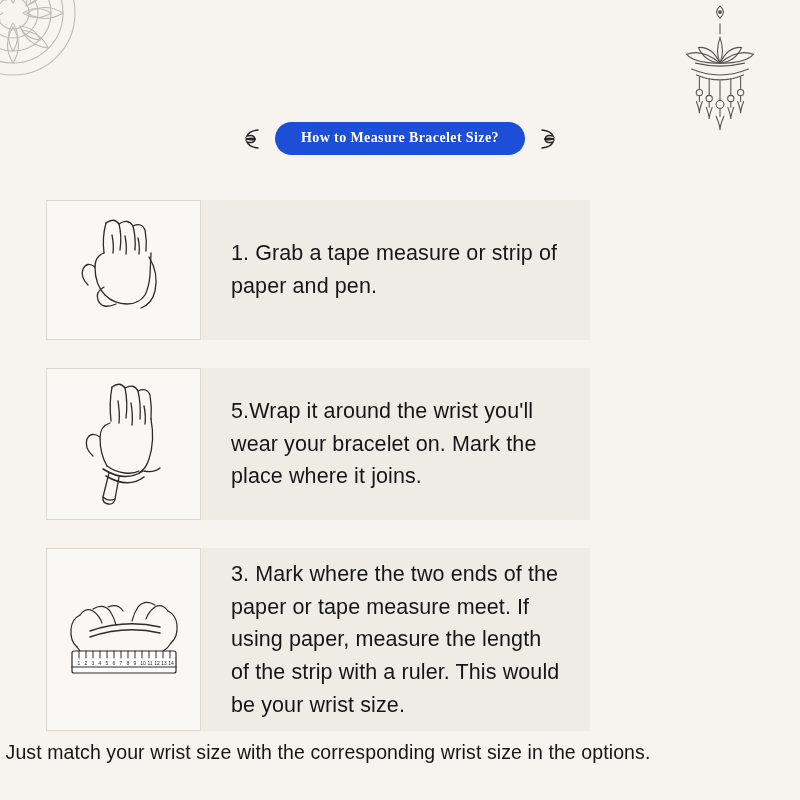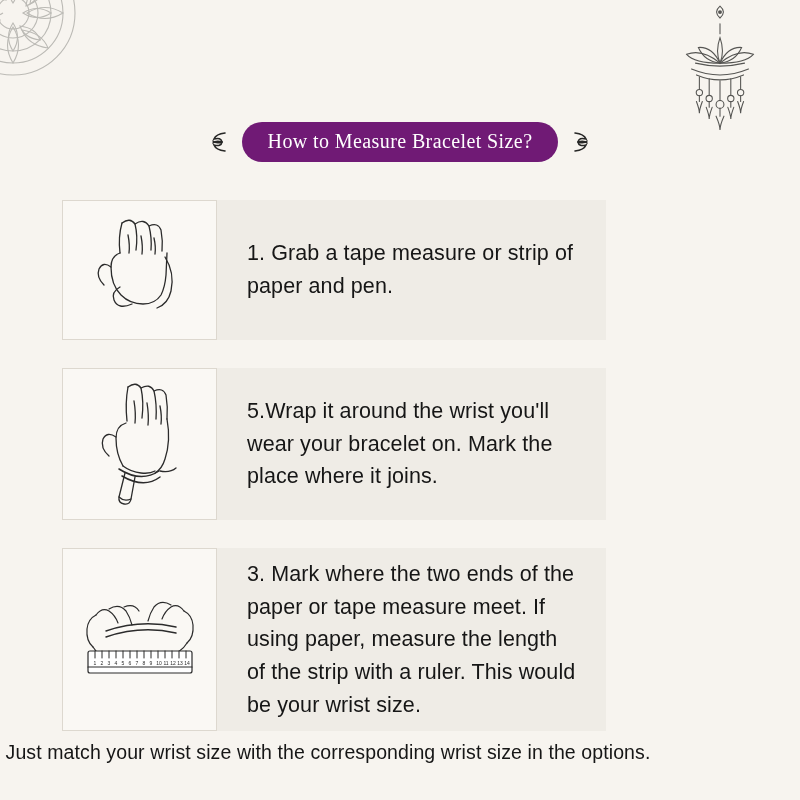--- a/index.html
+++ b/index.html
@@ -63,41 +63,41 @@
     position: absolute;
     top: 122px;
     left: 0;
     width: 800px;
     display: flex;
     align-items: center;
     justify-content: center;
     gap: 12px;
   }
   .pill {
-    background: #701a75;
+    background: #1d4ed8;
     color: #fff;
     border-radius: 22px;
     padding: 8px 26px 9px 26px;
     font-family: "Liberation Serif", serif;
-    font-size: 20px;
-    font-weight: 400;
+    font-size: 14px;
+    font-weight: 700;
     letter-spacing: .4px;
     white-space: nowrap;
   }
   .swirl {
     width: 26px;
     height: 26px;
     opacity: .9;
   }
 
   
   .steps {
     position: absolute;
     top: 200px;
-    left: 16px;
+    left: 0;
     width: 636px;
   }
   .step {
     position: relative;
     display: flex;
     align-items: stretch;
     background: #efece6;
     margin: 0 46px 28px 46px;
     min-height: 140px;
   }

